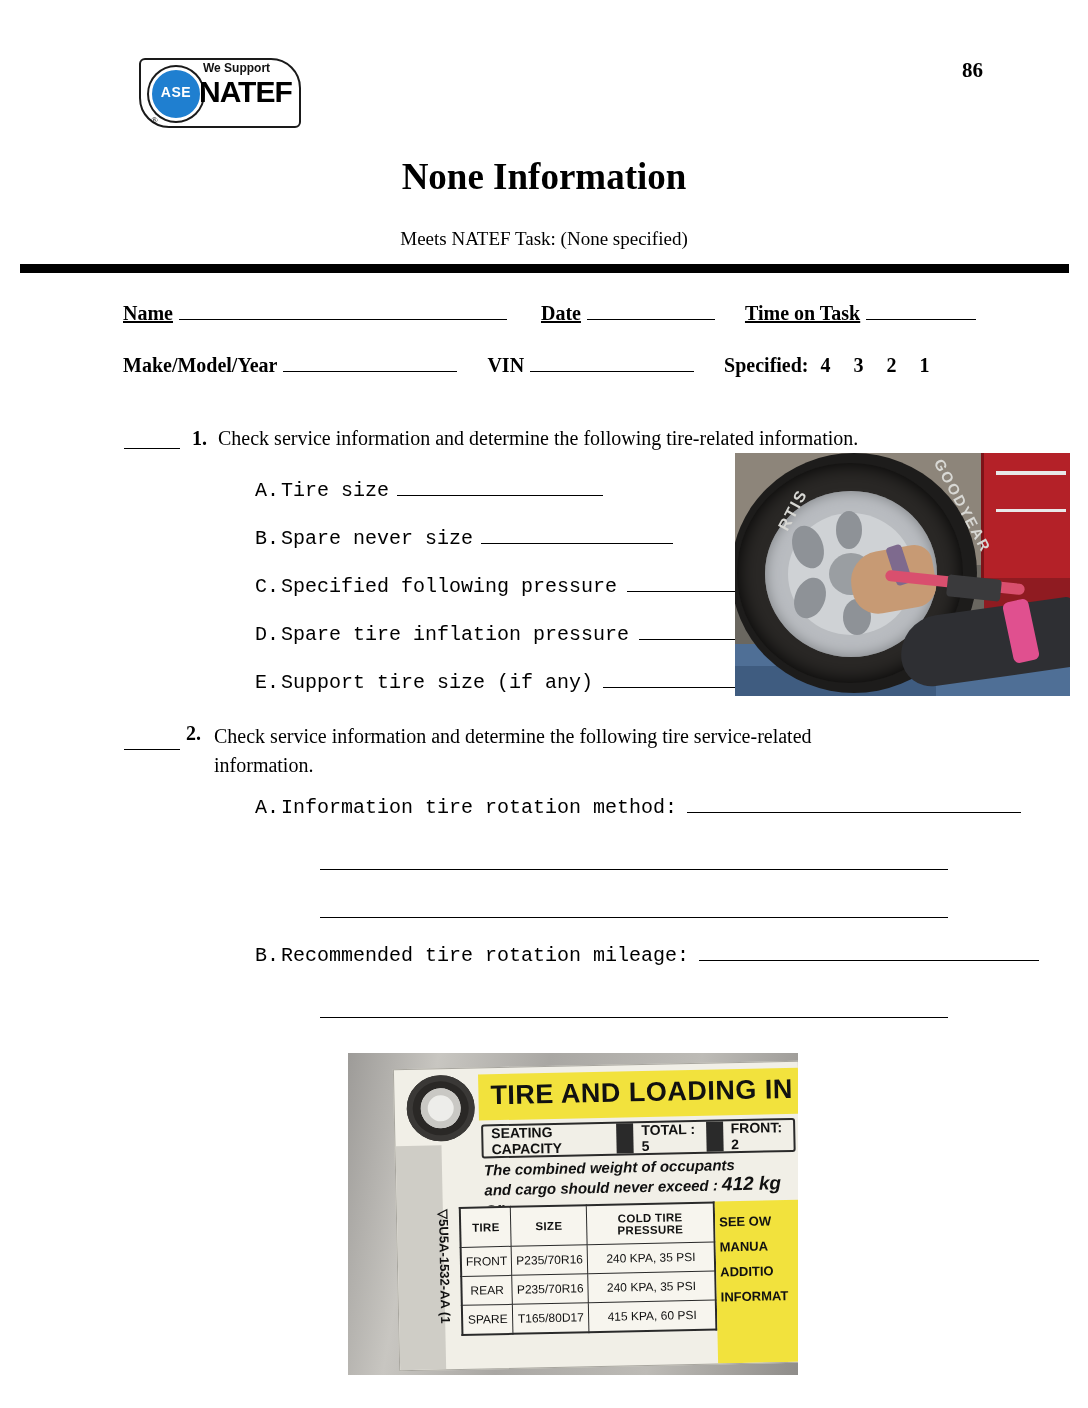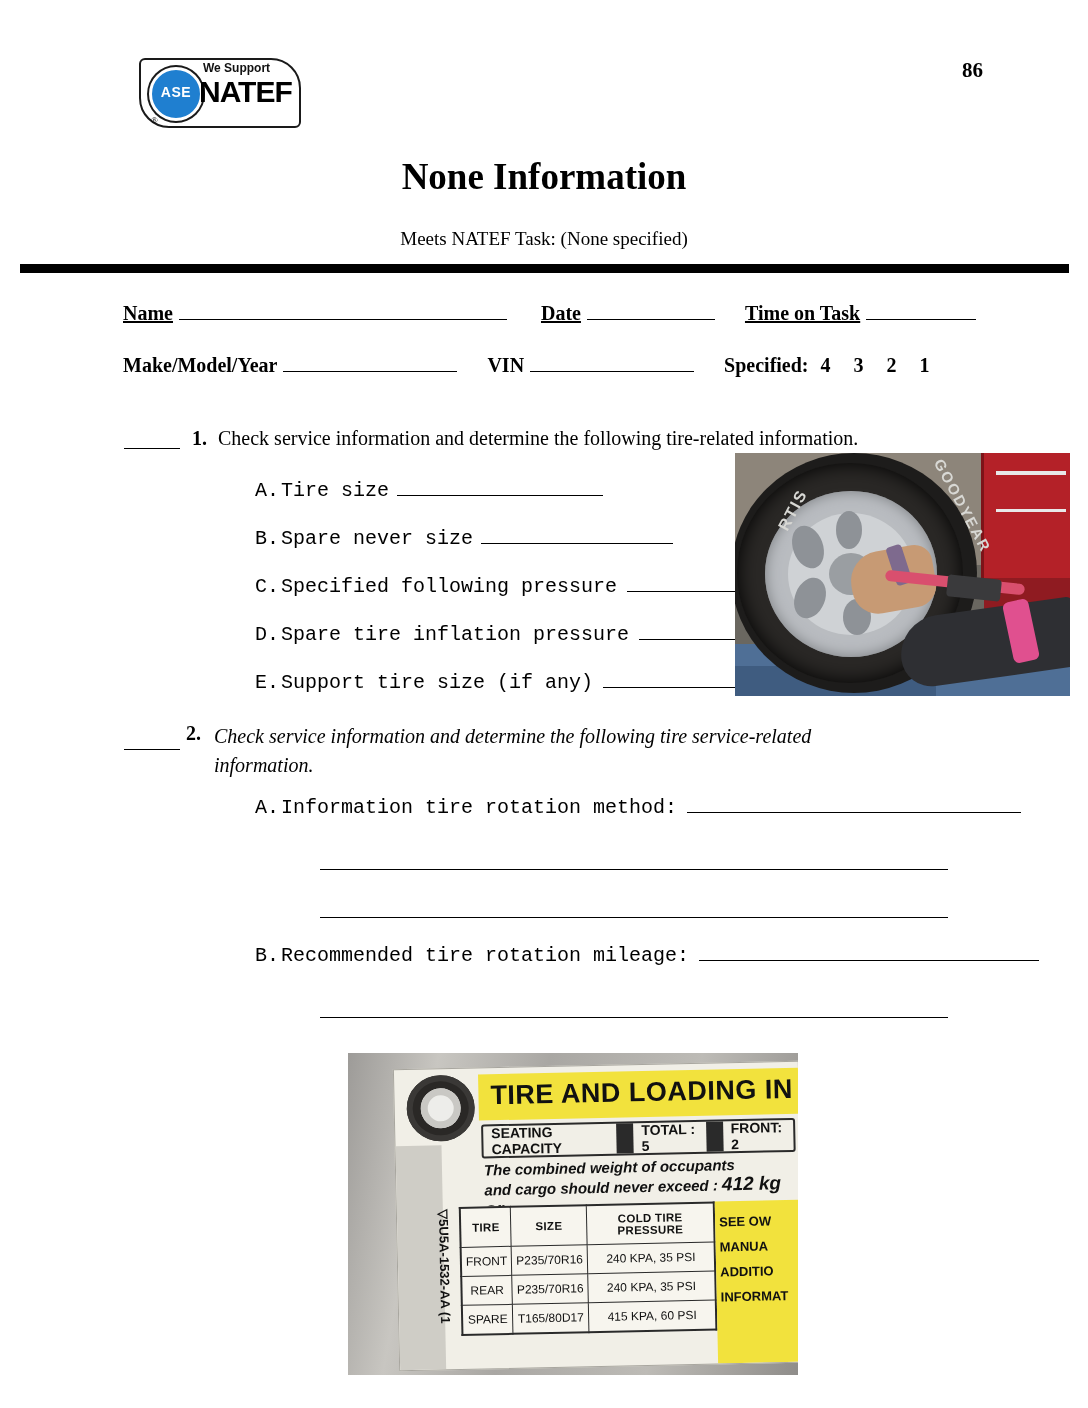--- a/index.html
+++ b/index.html
@@ -185,21 +185,21 @@
     font-size: 20px;
     font-family: "Liberation Serif", serif;
   }
 
   .q1-blank { top: 448px; }
   .q1-num { left: 192px; top: 427px; }
   .q1-text { left: 218px; top: 427px; width: 760px; }
 
   .q2-blank { top: 749px; }
   .q2-num { left: 186px; top: 722px; }
-  .q2-text { left: 214px; top: 722px; width: 660px; line-height: 29px; font-style: italic; }
+  .q2-text { left: 214px; top: 722px; width: 660px; line-height: 29px; }
 
   
   .sub {
     position: absolute;
     font-size: 20px;
     font-family: Liberation Mono, monospace;
     white-space: nowrap;
   }
   .sub .ltr { display: inline-block; width: 26px; }
 

